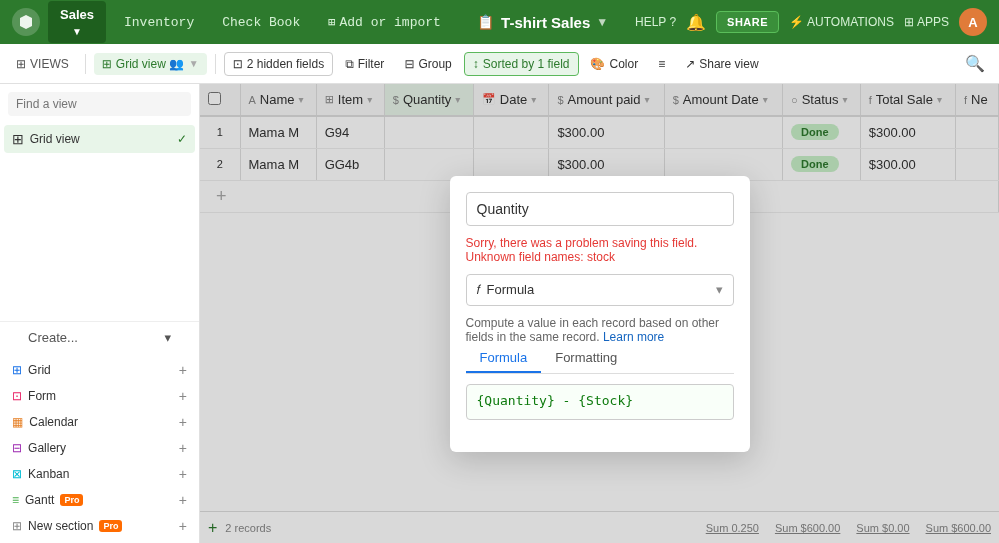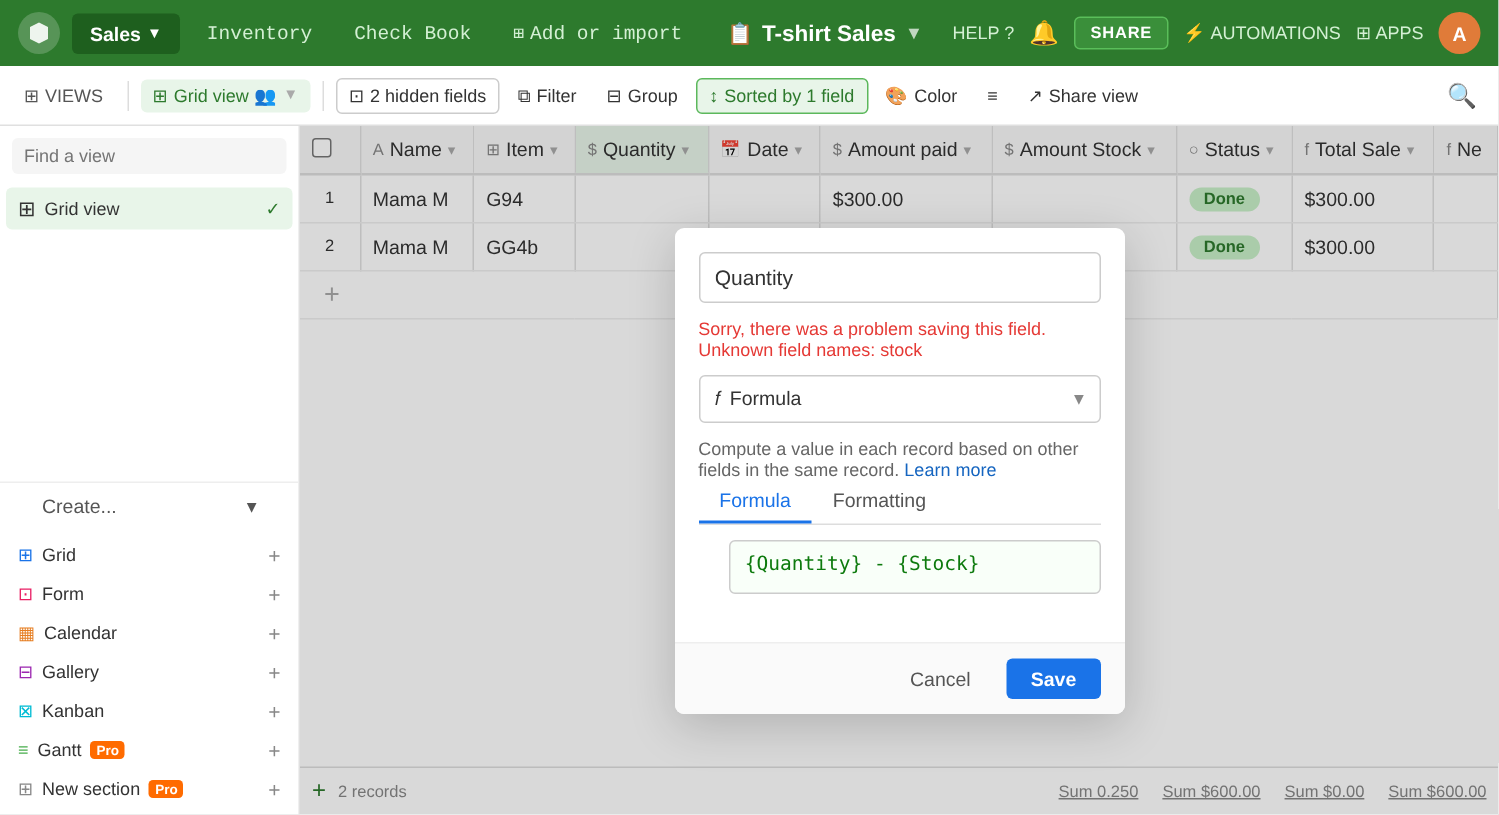--- a/index.html
+++ b/index.html
@@ -5,21 +5,21 @@
     * { box-sizing: border-box; margin: 0; padding: 0; }
     body { font-family: -apple-system, BlinkMacSystemFont, 'Segoe UI', sans-serif; font-size: 13px; background: #f5f5f5; overflow: hidden; }
 
     
     .top-bar {
       display: flex; align-items: center; background: #2d7a2d; height: 44px; padding: 0 12px; gap: 8px;
     }
     .logo { width: 28px; height: 28px; }
     .logo svg { width: 28px; height: 28px; }
     .tab-sales {
-      background: #1e5f1e; color: white; padding: 6px 12px; border-radius: 4px; font-weight: 600; font-size: 13px; display: flex; align-items: center; gap: 4px; cursor: pointer;
+      background: #1e5f1e; color: white; padding: 6px 12px; border-radius: 4px; font-weight: 600; font-size: 13px; display: flex; align-items: center; gap: 4px; cursor: pointer; flex-direction: column;
     }
     .tab-sales .dropdown-arrow { font-size: 10px; }
     .nav-item {
       color: #d4f0d4; padding: 6px 10px; border-radius: 4px; font-size: 13px; cursor: pointer; display: flex; align-items: center; gap: 4px; font-family: Liberation Mono, monospace;
     }
     .top-bar-right { display: flex; align-items: center; gap: 10px; color: white; font-size: 12px; }
     .title-area { display: flex; align-items: center; justify-content: center; flex: 1; color: white; font-size: 15px; font-weight: 600; gap: 6px; }
     .share-btn {
       background: #3a8f3a; border: 1px solid #5abe5a; color: white; padding: 4px 10px; border-radius: 4px; font-size: 11px; font-weight: 600; cursor: pointer; letter-spacing: 0.5px;
     }
@@ -110,21 +110,21 @@
     .dialog-formula-type {
       display: flex; align-items: center; gap: 6px; border: 1px solid #ccc; border-radius: 4px; padding: 7px 10px; margin-bottom: 10px; font-size: 13px; color: #333; cursor: pointer;
     }
     .dialog-formula-type .dropdown-arrow { margin-left: auto; color: #888; }
     .dialog-description { font-size: 12px; color: #666; }
     .dialog-description a { color: #1565c0; }
     .dialog-tabs { display: flex; gap: 0; border-bottom: 1px solid #ddd; margin-bottom: 10px; }
     .dialog-tab { padding: 6px 14px; font-size: 13px; color: #555; cursor: pointer; border-bottom: 2px solid transparent; }
     .dialog-tab.active { color: #1a73e8; border-bottom-color: #1a73e8; }
     .dialog-formula-box {
-      border: 1px solid #ccc; border-radius: 4px; padding: 8px 10px; font-size: 13px; font-family: monospace; color: #0d7a0d; background: #f9fff9; min-height: 36px; margin-bottom: 16px; margin-left: 20px;
+      border: 1px solid #ccc; border-radius: 4px; padding: 8px 10px; font-size: 13px; font-family: monospace; color: #0d7a0d; background: #f9fff9; min-height: 36px; margin-bottom: 16px;
     }
     .dialog-actions { display: flex; justify-content: flex-end; gap: 8px; padding: 10px 16px; background: #fafafa; border-top: 1px solid #eee; }
     .cancel-btn {
       padding: 6px 16px; border-radius: 4px; border: none; background: none; font-size: 13px; color: #555; cursor: pointer;
     }
     .save-btn {
       padding: 6px 16px; border-radius: 4px; border: none; background: #1a73e8; color: white; font-size: 13px; font-weight: 600; cursor: pointer;
     }
 
     .col-header-content { display: flex; align-items: center; }
@@ -323,21 +323,21 @@
           <th>
             <div class="col-header-content">
               <span class="col-icon">$</span>
               <span>Amount paid</span>
               <span class="col-arrow">▾</span>
             </div>
           </th>
           <th>
             <div class="col-header-content">
               <span class="col-icon">$</span>
-              <span>Amount Stock</span>
+              <span>Amount Date</span>
               <span class="col-arrow">▾</span>
             </div>
           </th>
           <th>
             <div class="col-header-content">
               <span class="col-icon">○</span>
               <span>Status</span>
               <span class="col-arrow">▾</span>
             </div>
           </th>
@@ -412,24 +412,20 @@
           </div>
 
           <div class="dialog-tabs">
             <div class="dialog-tab active">Formula</div>
             <div class="dialog-tab">Formatting</div>
           </div>
 
           <div class="dialog-formula-box">{Quantity} - {Stock}</div>
         </div>
 
-        <div class="dialog-actions">
-          <button class="cancel-btn">Cancel</button>
-          <button class="save-btn">Save</button>
-        </div>
       </div>
     </div>
 
     <div class="grid-footer">
       <span class="footer-add">+</span>
       <span>2 records</span>
       <div class="footer-sum">
         <span class="footer-sum-item">Sum 0.250</span>
         <span class="footer-sum-item">Sum $600.00</span>
         <span class="footer-sum-item">Sum $0.00</span>

